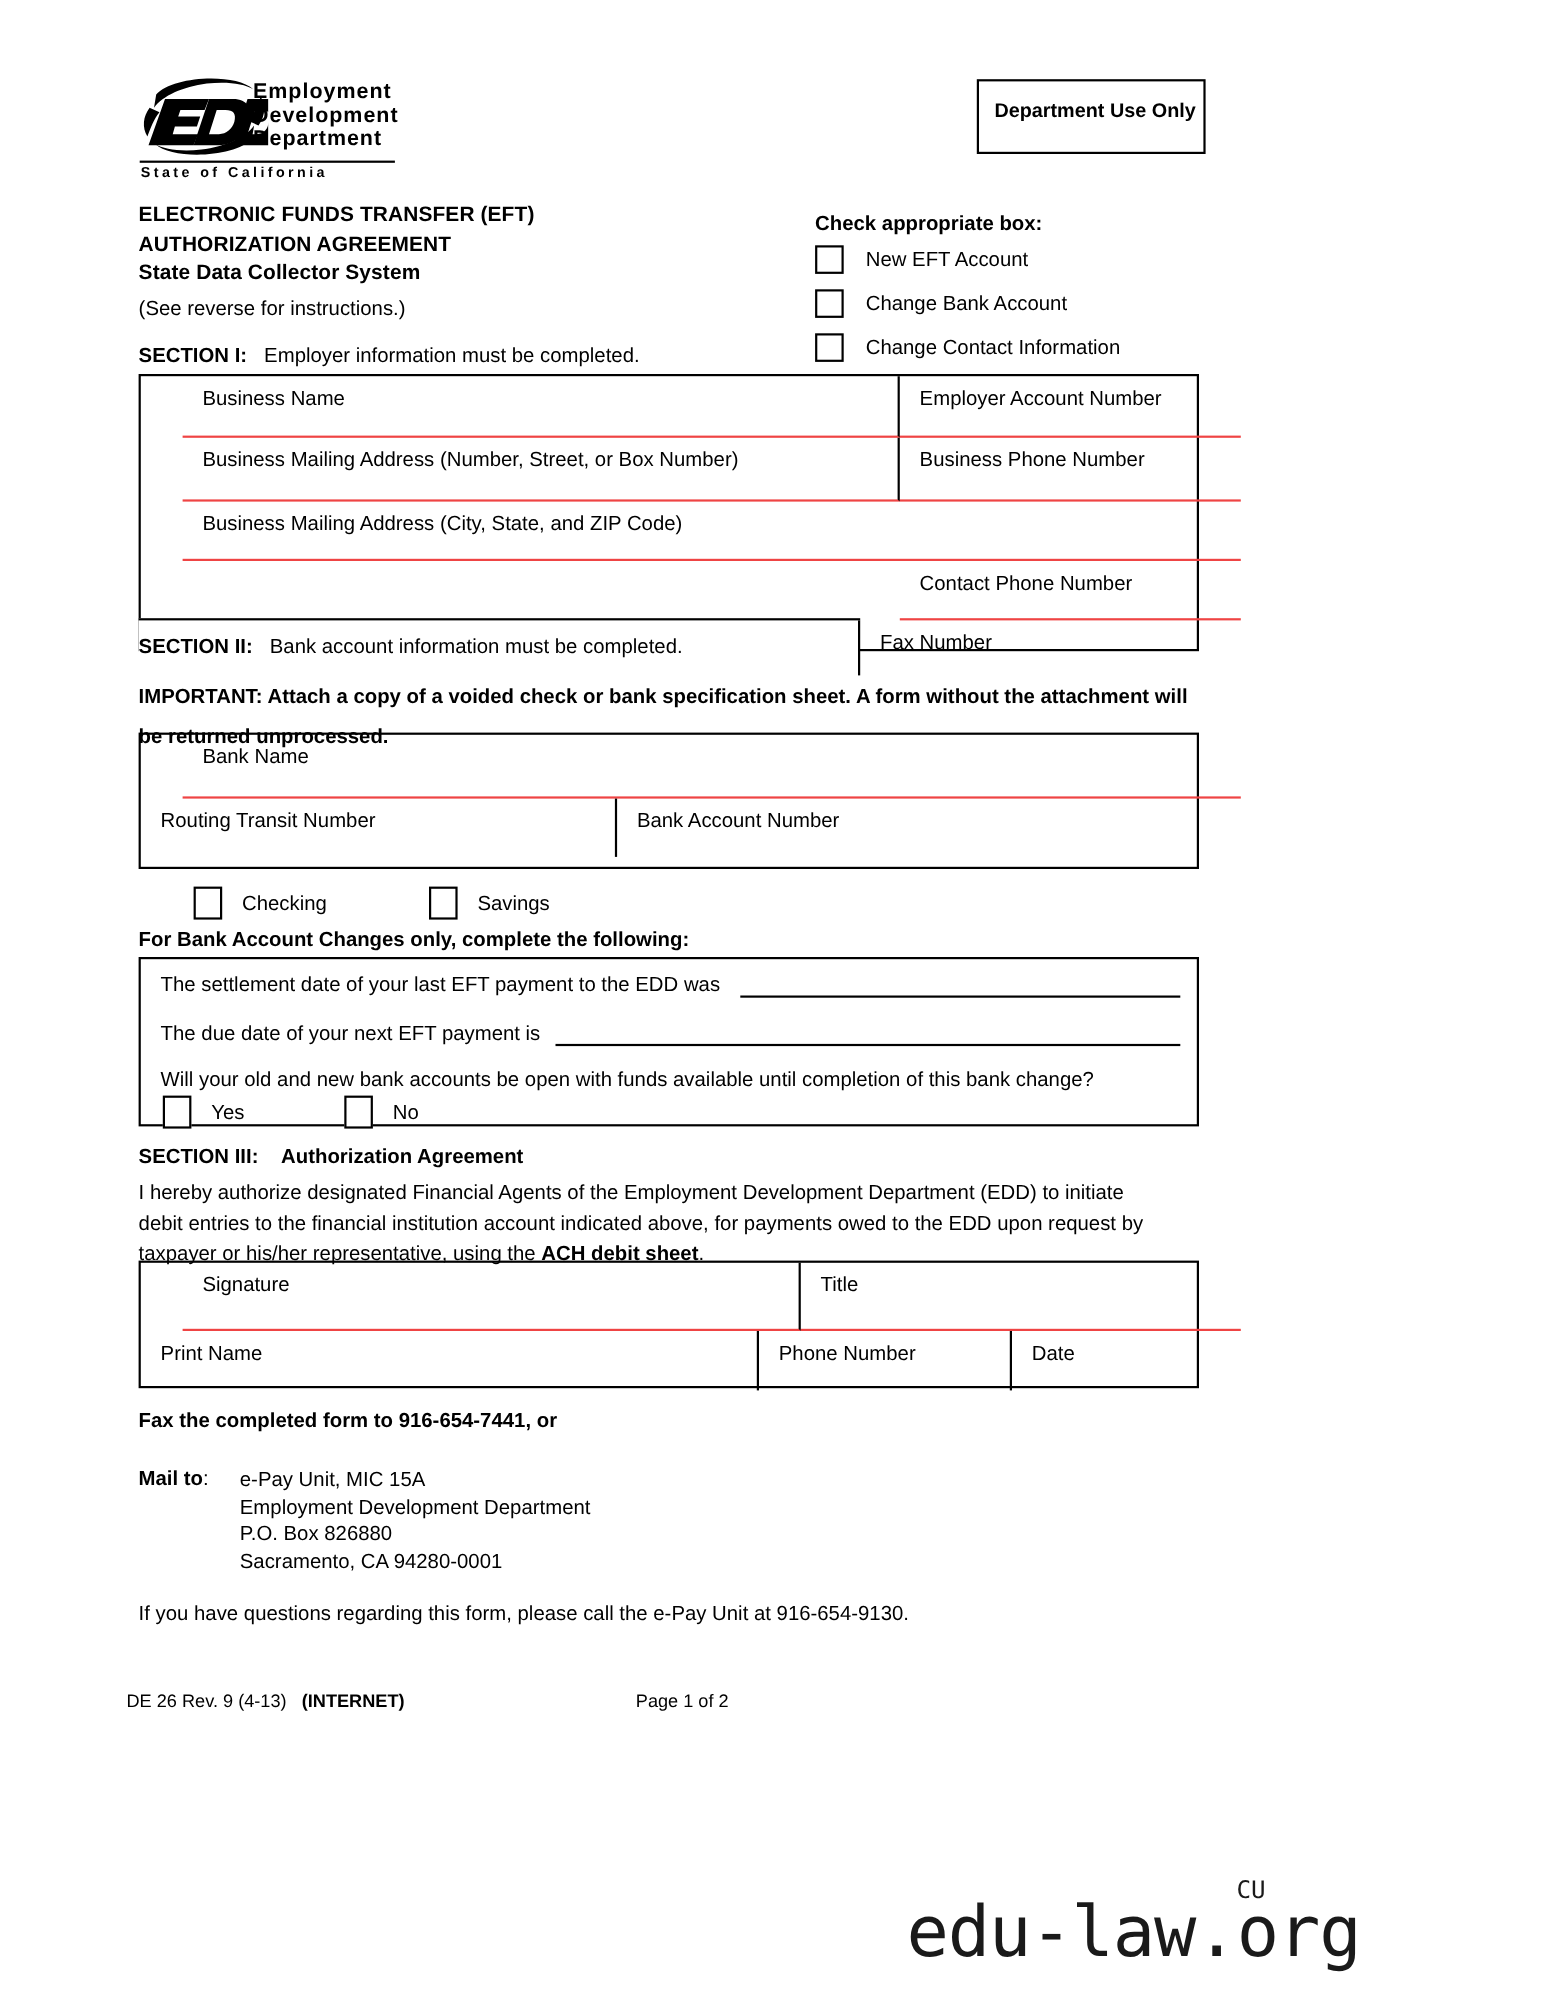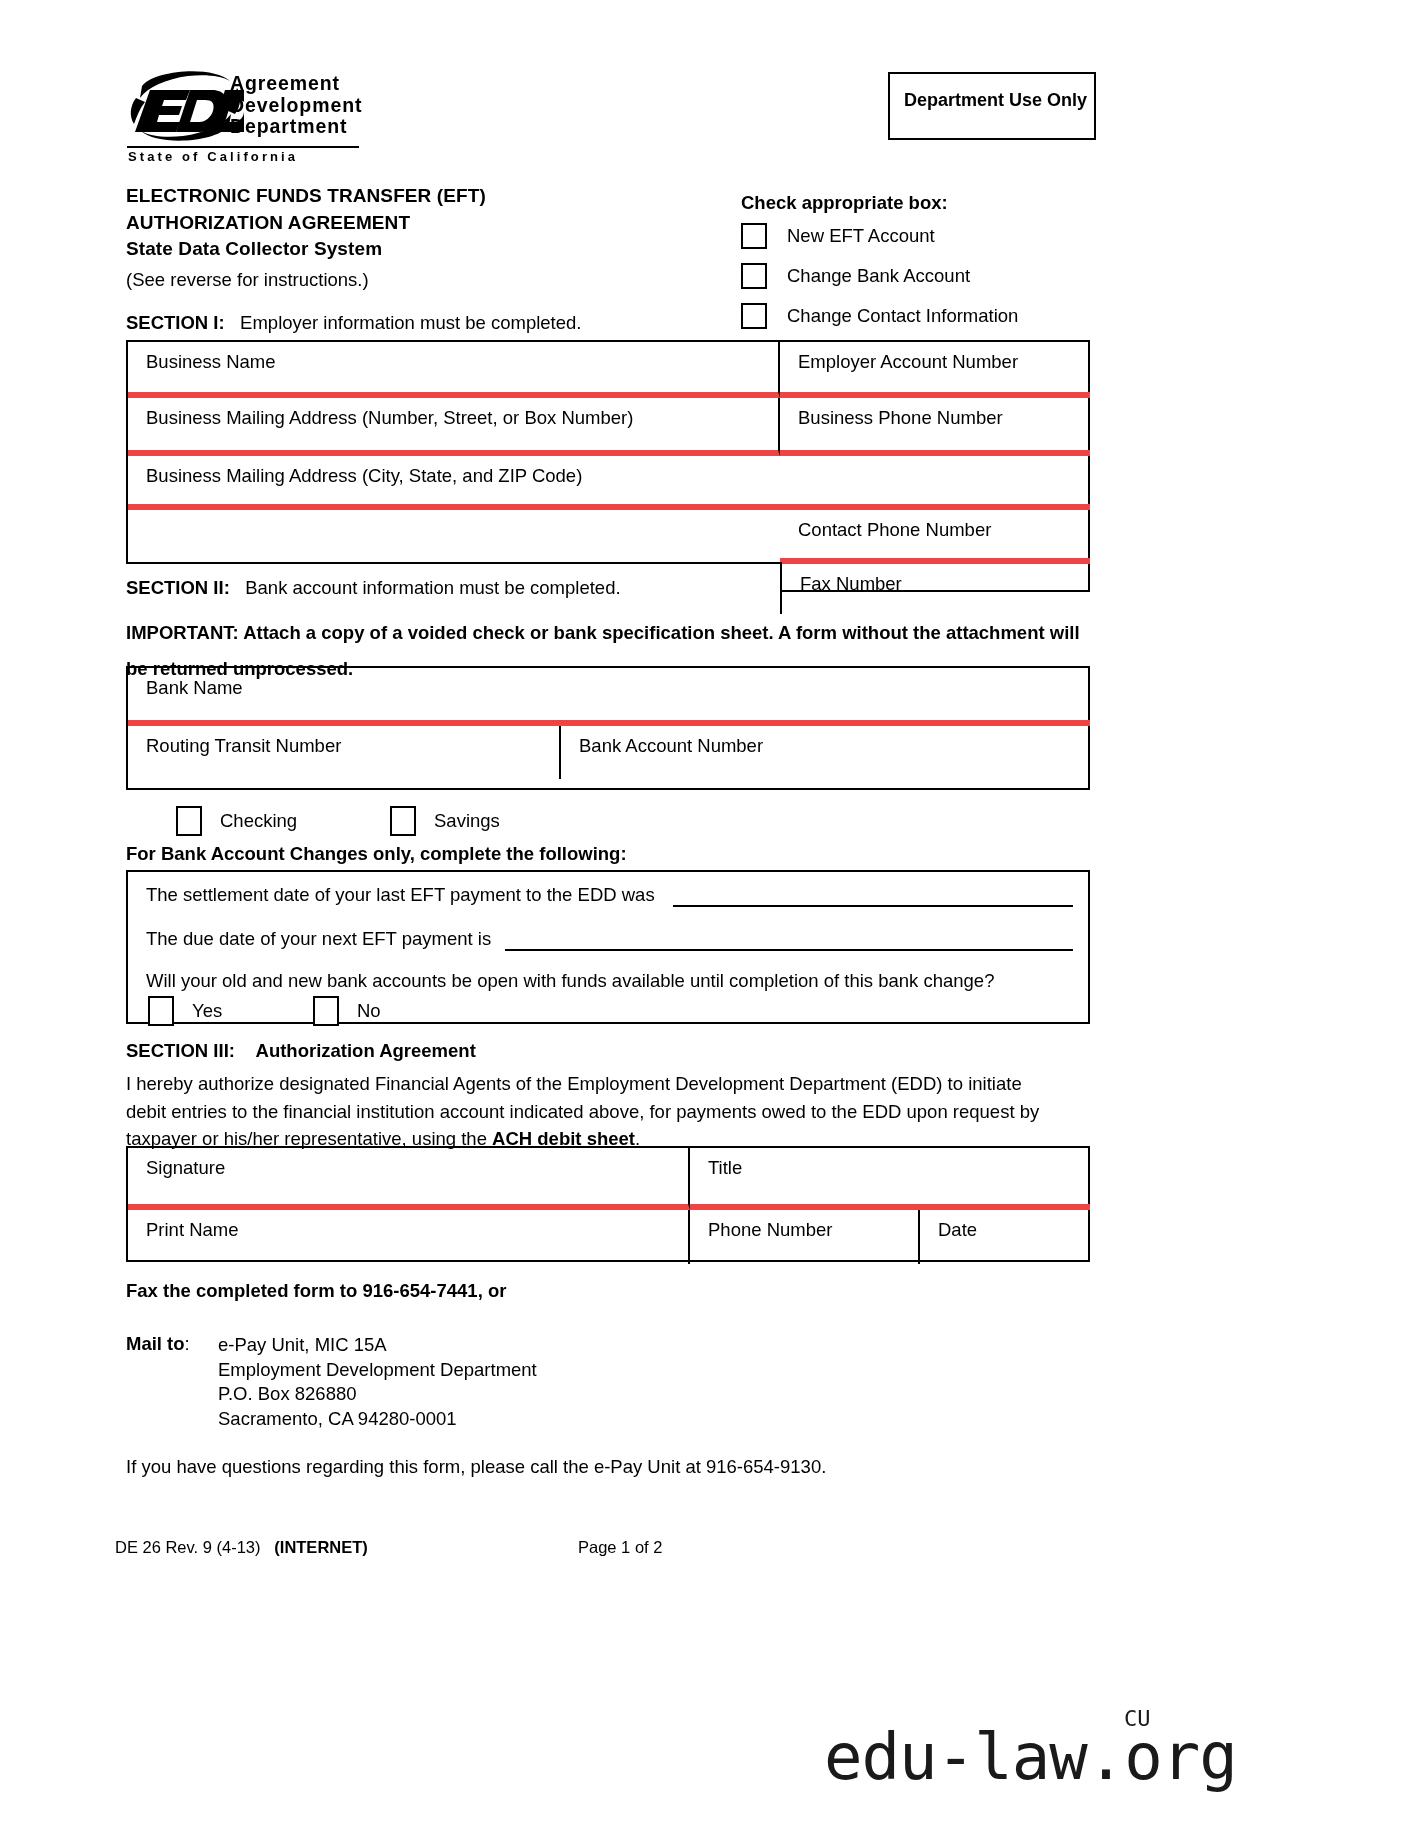--- a/index.html
+++ b/index.html
@@ -135,21 +135,21 @@
     box-sizing: border-box;
   }
   .cell-label {
     position: absolute;
     left: 18px;
     top: 9px;
     font-size: 18.5px;
     white-space: nowrap;
   }
   .bl { border-left: 2px solid #000; }
-  .bb { border-bottom: 6px solid #ef4444; }
+  .bb { border-bottom: 2px solid #ef4444; margin-left: 38px; }
   .br { border-right: 2px solid #000; }
 
   
   .important {
     position: absolute;
     left: 126px;
     top: 615px;
     width: 960px;
     font-weight: bold;
     font-size: 18.5px;
@@ -250,21 +250,21 @@
       <path d="M103,58 C89,75 31,78 15,63 C23,68 39,70 57,68 C79,65 97,57 105,46 Z" fill="#000"></path>
       <path d="M10,30 C4,38 3,48 8,56 C11,48 14,40 19,34 Z" fill="#000"></path>
       <path d="M109,46 C115,38 116,28 111,20 C108,28 105,36 100,42 Z" fill="#000"></path>
       <g fill="#000">
         <path d="M24,22 L64,22 L60,32 L38,32 L36,38 L56,38 L53,47 L33,47 L31,54 L54,54 L50,64 L9,64 Z"></path>
         <path d="M64,22 L86,22 C99,22 104,31 100,43 C96,56 86,64 73,64 L50,64 Z M71,32 L64,54 L73,54 C80,54 85,49 87,43 C89,35 86,32 79,32 Z"></path>
         <path d="M99,22 L118,22 L118,64 L86,64 Z M106,32 L99,54 L107,54 C114,54 118,49 118,43 L118,34 C116,32 112,32 106,32 Z"></path>
       </g>
     </svg>
     <div class="logo-text-lines">
-      <div>Agreement</div>
+      <div>Employment</div>
       <div>Development</div>
       <div>Department</div>
     </div>
     <div class="logo-rule"></div>
     <div class="logo-state">State of California</div>
   </div>
 
   <div class="dept-use-box">
     <div class="dept-use-label">Department Use Only</div>
   </div>

